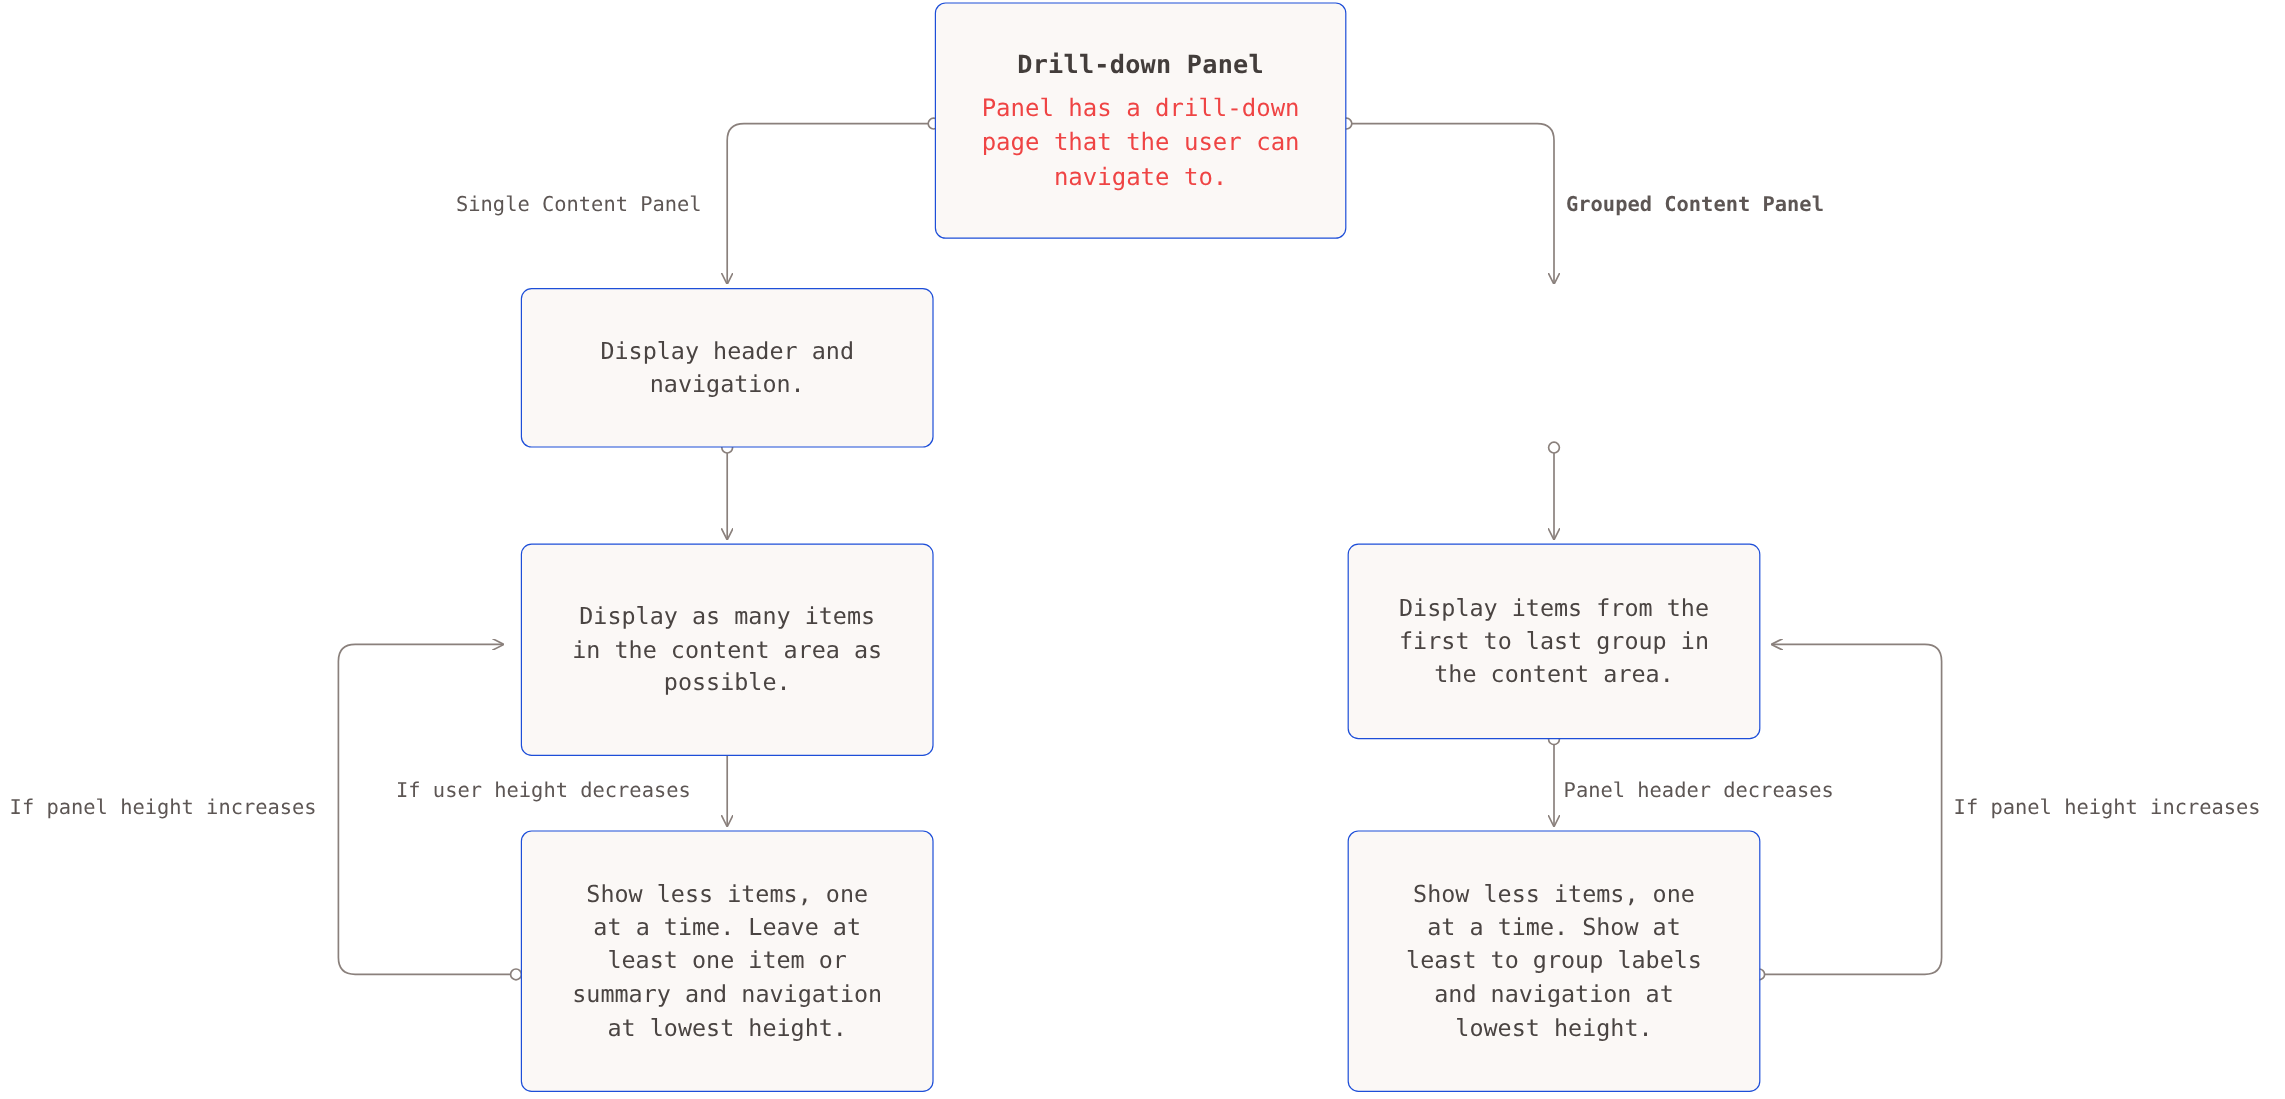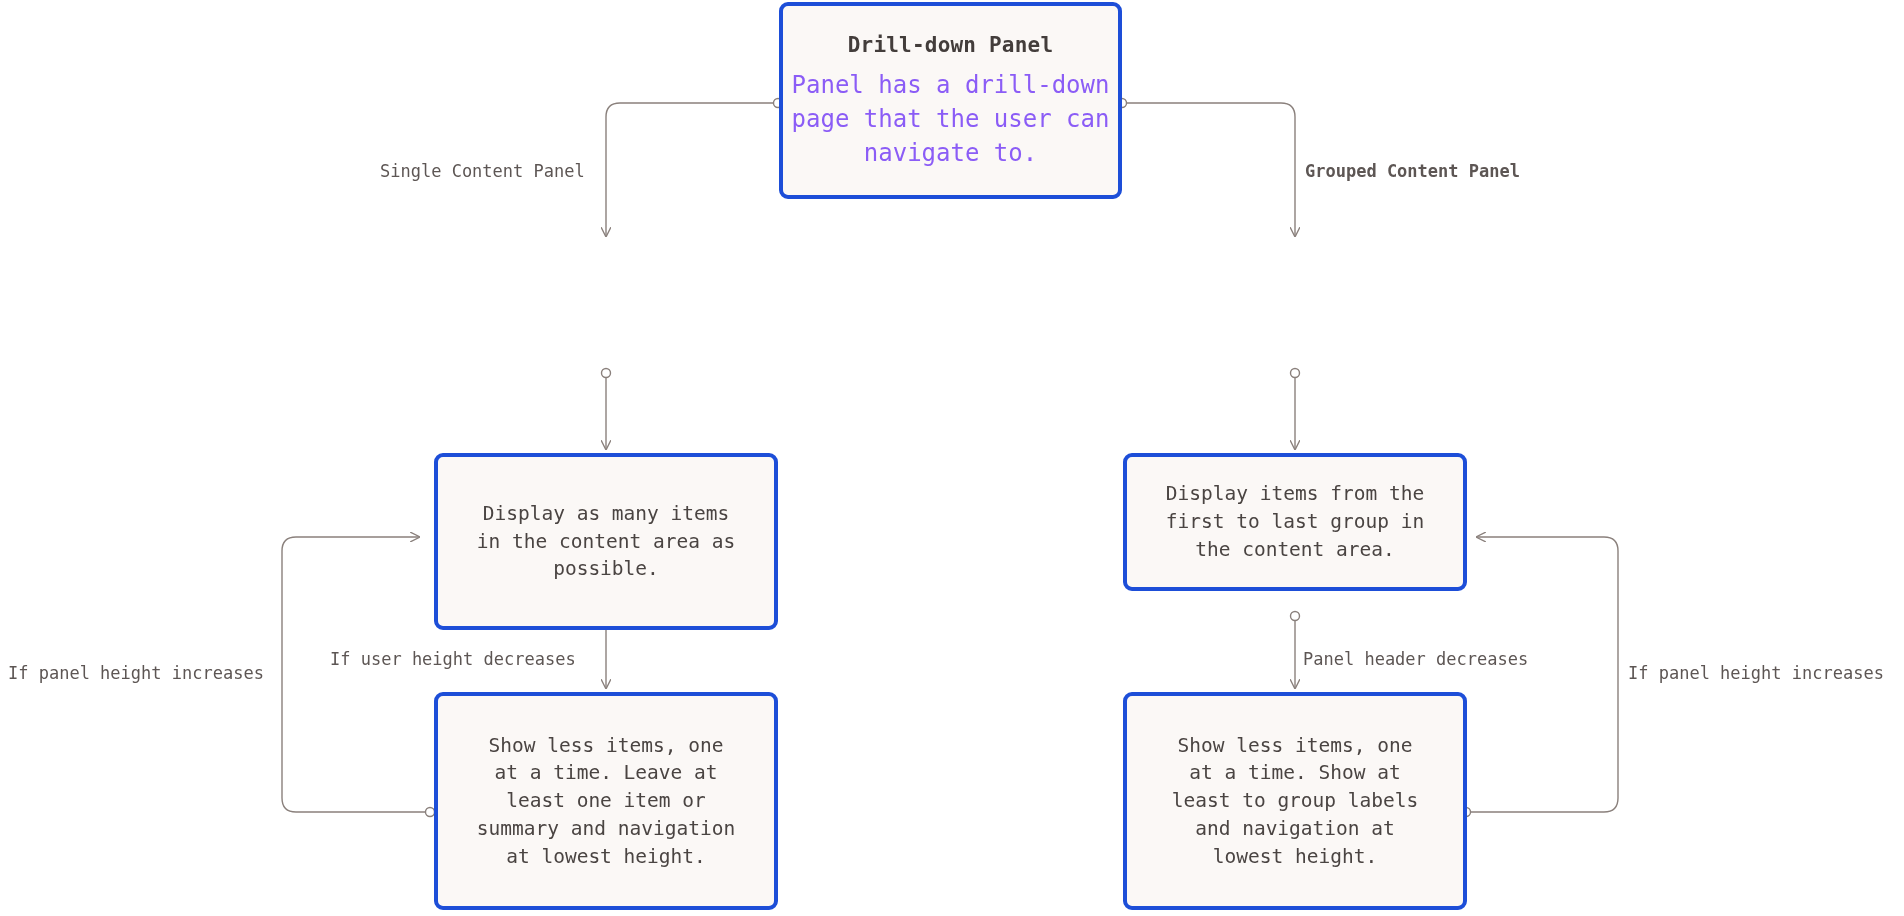--- a/index.html
+++ b/index.html
@@ -26,40 +26,40 @@
     left: 0;
     top: 0;
     width: 1904px;
     height: 916px;
     pointer-events: none;
   }
   .node {
     position: absolute;
     box-sizing: border-box;
     background: #fbf8f6;
-    border: 4px solid #1d4ed8;
+    border: 1px solid #1d4ed8;
     border-radius: 9px;
     display: flex;
     flex-direction: column;
     align-items: center;
     justify-content: center;
     text-align: center;
     color: #4a4442;
   }
   .node-title {
     font-size: 21px;
     font-weight: bold;
     line-height: 1.35;
     color: #433d3b;
     letter-spacing: 0.2px;
   }
   .node-desc {
-    font-size: 24px;
+    font-size: 20px;
     line-height: 1.42;
-    color: #8b5cf6;
+    color: #ef4444;
     white-space: pre-line;
     margin-top: 8px;
   }
   .node-body {
     font-size: 19.5px;
     line-height: 1.42;
     color: #4a4442;
     white-space: pre-line;
     padding: 0 14px;
   }
@@ -111,37 +111,41 @@
     </g>
   </svg>
 
   <div class="node" style="left:779px; top:2px; width:343px; height:197px;">
     <div class="node-title">Drill-down Panel</div>
     <div class="node-desc">Panel has a drill-down
 page that the user can
 navigate to.</div>
   </div>
 
+  <div class="node" style="left:434px; top:240px; width:344px; height:133px;">
+    <div class="node-body">Display header and
+navigation.</div>
+  </div>
 
   <div class="node" style="left:434px; top:453px; width:344px; height:177px;">
     <div class="node-body">Display as many items
 in the content area as
 possible.</div>
   </div>
 
   <div class="node" style="left:434px; top:692px; width:344px; height:218px;">
     <div class="node-body">Show less items, one
 at a time. Leave at
 least one item or
 summary and navigation
 at lowest height.</div>
   </div>
 
 
-  <div class="node" style="left:1123px; top:453px; width:344px; height:138px;">
+  <div class="node" style="left:1123px; top:453px; width:344px; height:163px;">
     <div class="node-body">Display items from the
 first to last group in
 the content area.</div>
   </div>
 
   <div class="node" style="left:1123px; top:692px; width:344px; height:218px;">
     <div class="node-body">Show less items, one
 at a time. Show at
 least to group labels
 and navigation at

